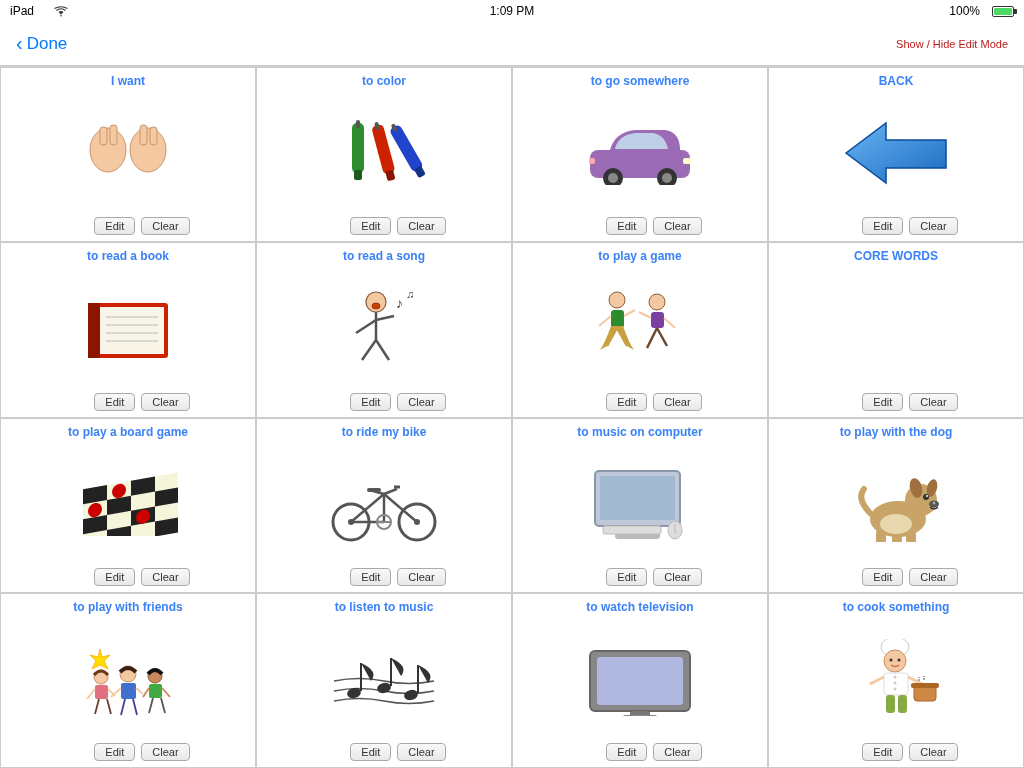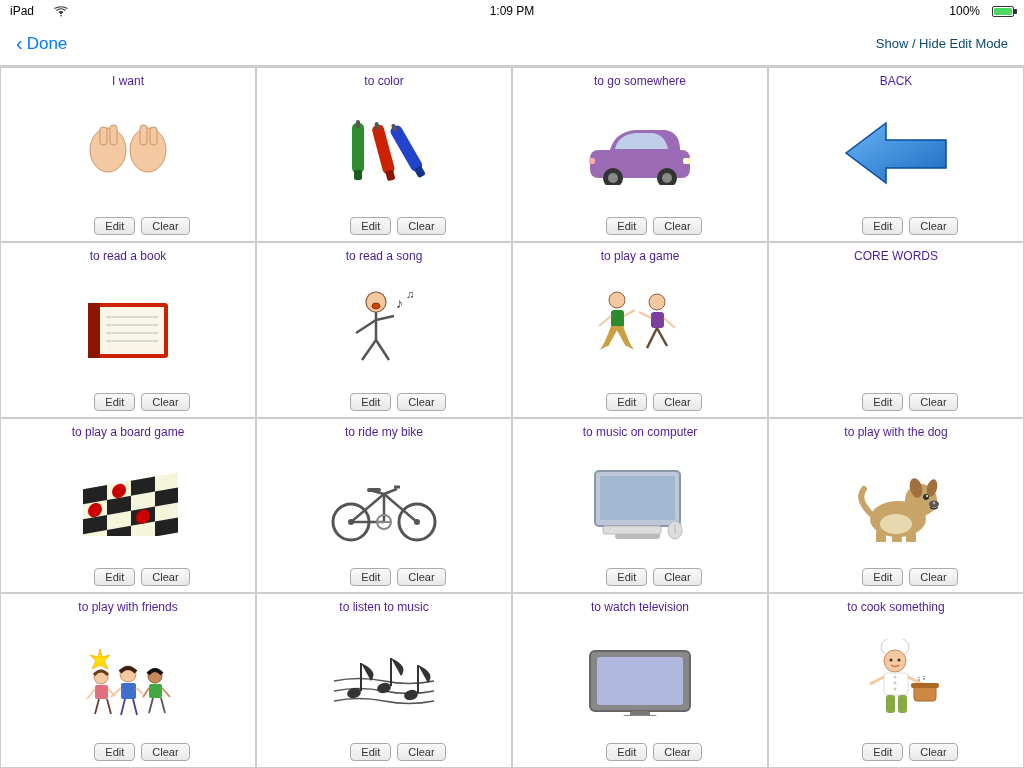--- a/index.html
+++ b/index.html
@@ -28,21 +28,21 @@
       background: white;
       border-bottom: 1px solid #ccc;
       height: 44px;
       display: flex;
       align-items: center;
       justify-content: space-between;
       padding: 0 16px;
     }
     .nav-done { color: #007aff; font-size: 17px; display: flex; align-items: center; gap: 4px; cursor: pointer; }
     .nav-done-chevron { color: #007aff; font-size: 20px; }
-    .nav-edit-mode { color: #0c4a6e; font-size: 13px; cursor: pointer; }
+    .nav-edit-mode { color: #b91c1c; font-size: 11px; cursor: pointer; }
 
     
     .grid {
       display: grid;
       grid-template-columns: repeat(4, 1fr);
       grid-template-rows: repeat(4, 1fr);
       width: 1024px;
       height: calc(768px - 22px - 44px);
       border-top: 1px solid #ccc;
     }
@@ -51,23 +51,23 @@
       border: 1px solid #ccc;
       display: flex;
       flex-direction: column;
       align-items: center;
       justify-content: space-between;
       padding: 6px 4px 6px 4px;
       position: relative;
     }
     .cell-title {
       font-size: 12px;
-      font-weight: 400;
+      font-weight: 700;
       text-align: center;
-      color: #4c1d95;
+      color: #3b82f6;
       min-height: 18px;
     }
     .cell-image {
       flex: 1;
       display: flex;
       align-items: center;
       justify-content: center;
       width: 100%;
     }
     .cell-buttons {

